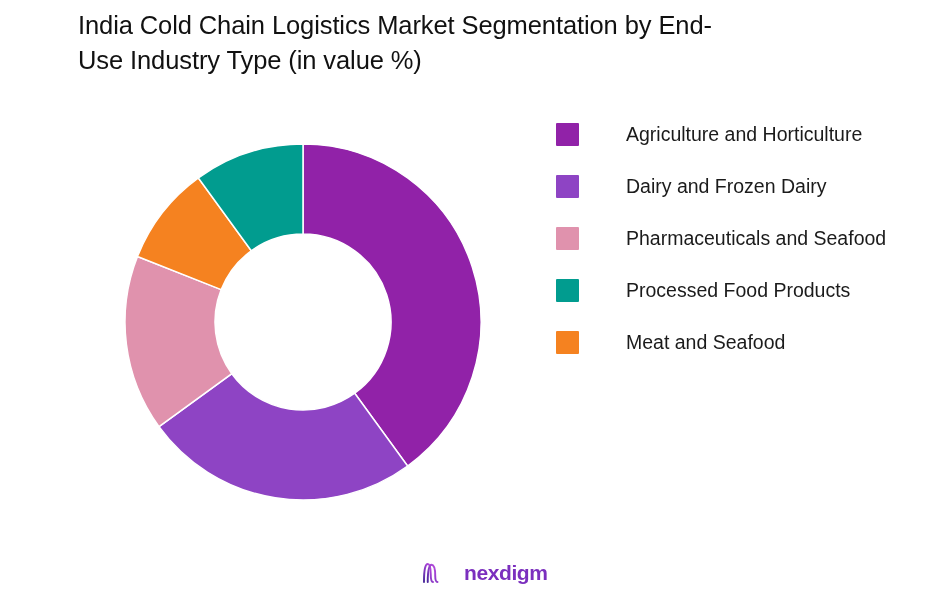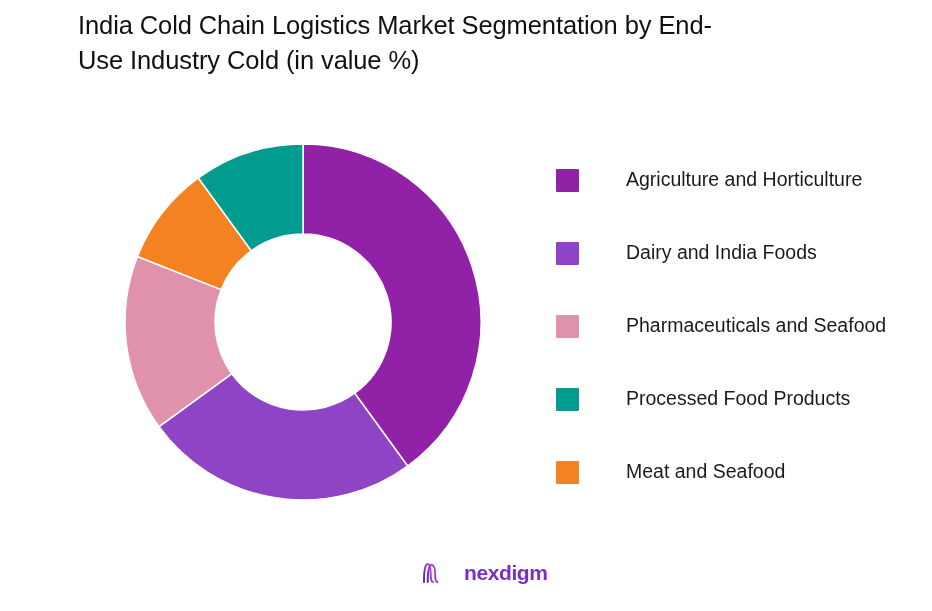--- a/index.html
+++ b/index.html
@@ -44,23 +44,22 @@
     height: 390px;
   }
   .legend {
     position: absolute;
     left: 556px;
     top: 120px;
     width: 340px;
   }
   .legend-row {
     display: flex;
-    align-items: center;
+    align-items: flex-start;
     margin-bottom: 24px;
-    margin-top: 45px;
   }
   .swatch {
     width: 23px;
     height: 23px;
     flex: 0 0 23px;
     margin-top: 3px;
     border-radius: 1px;
   }
   .legend-label {
     margin-left: 47px;
@@ -91,21 +90,21 @@
     letter-spacing: -0.4px;
   }
 </style>
 </head>
 <body>
 
 <div class="page">
 
   <div class="chart-title">
     <span>India Cold Chain Logistics Market Segmentation by End-</span><br>
-    <span>Use Industry Cold (in value %)</span>
+    <span>Use Industry Type (in value %)</span>
   </div>
 
   <div class="donut-wrap">
     <svg class="donut-svg" viewBox="0 0 390 390">
       <g id="slices">
           <path d="M 193 15 A 178 178 0 0 1 297.62577490806024 337.0050249987406 L 244.72510220173763 264.1934955049954 A 88 88 0 0 0 193 105 Z" fill="#9122a8" stroke="#ffffff" stroke-width="1.5"></path>
           <path d="M 297.62577490806024 337.0050249987406 A 178 178 0 0 1 48.99497500125938 297.62577490806024 L 121.80650449500463 244.72510220173766 A 88 88 0 0 0 244.72510220173763 264.1934955049954 Z" fill="#8e44c4" stroke="#ffffff" stroke-width="1.5"></path>
           <path d="M 48.99497500125938 297.62577490806024 A 178 178 0 0 1 27.499785511891275 127.47382962212725 L 111.17966924183389 160.60503936374832 A 88 88 0 0 0 121.80650449500463 244.72510220173766 Z" fill="#e092ad" stroke="#ffffff" stroke-width="1.5"></path>
           <path d="M 27.499785511891275 127.47382962212725 A 178 178 0 0 1 88.37422509193976 48.99497500125938 L 141.27489779826234 121.80650449500463 A 88 88 0 0 0 111.17966924183389 160.60503936374832 Z" fill="#f58220" stroke="#ffffff" stroke-width="1.5"></path>
           <path d="M 88.37422509193976 48.99497500125938 A 178 178 0 0 1 192.99999999999997 15 L 192.99999999999997 105 A 88 88 0 0 0 141.27489779826234 121.80650449500463 Z" fill="#019c8f" stroke="#ffffff" stroke-width="1.5"></path>
@@ -115,21 +114,21 @@
 
   <div class="legend">
 
     <div class="legend-row">
       <span class="swatch" style="background: rgb(145, 34, 168);"></span>
       <span class="legend-label">Agriculture and Horticulture</span>
     </div>
 
     <div class="legend-row">
       <span class="swatch" style="background: rgb(142, 68, 196);"></span>
-      <span class="legend-label">Dairy and India Foods</span>
+      <span class="legend-label">Dairy and Frozen Dairy</span>
     </div>
 
     <div class="legend-row">
       <span class="swatch" style="background: rgb(224, 146, 173);"></span>
       <span class="legend-label">Pharmaceuticals and Seafood</span>
     </div>
 
     <div class="legend-row">
       <span class="swatch" style="background: rgb(1, 156, 143);"></span>
       <span class="legend-label">Processed Food Products</span>

